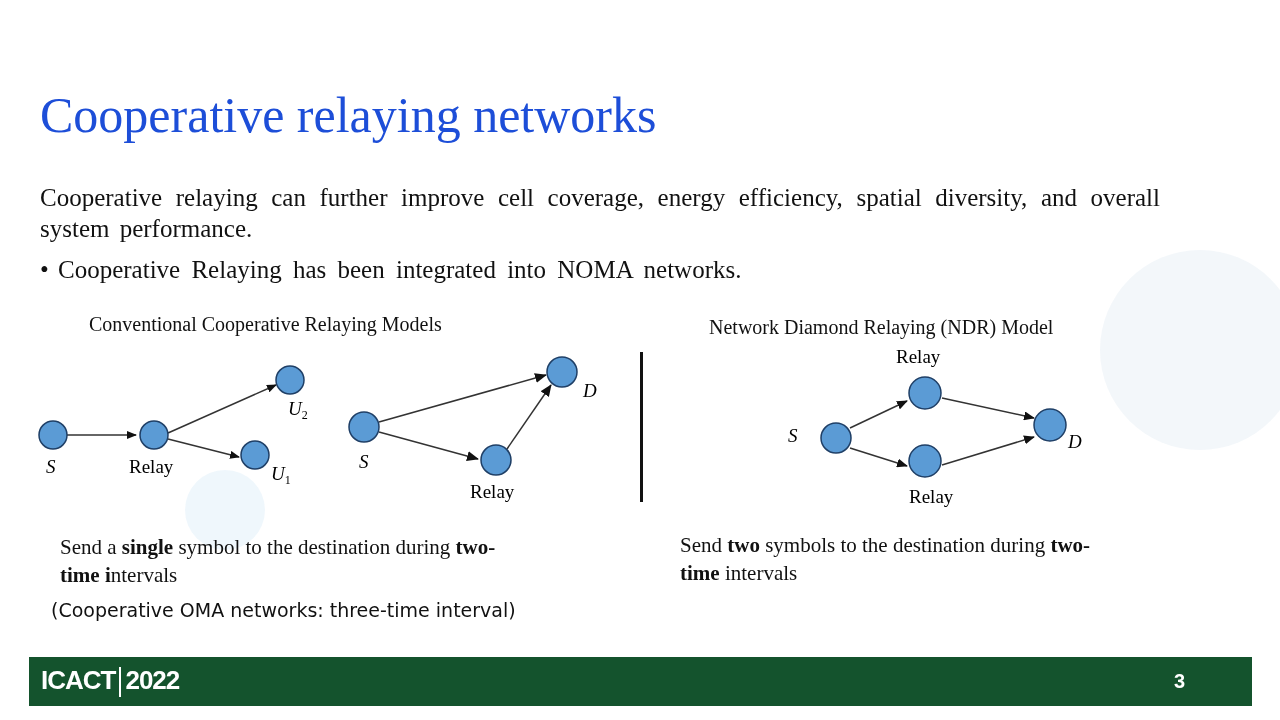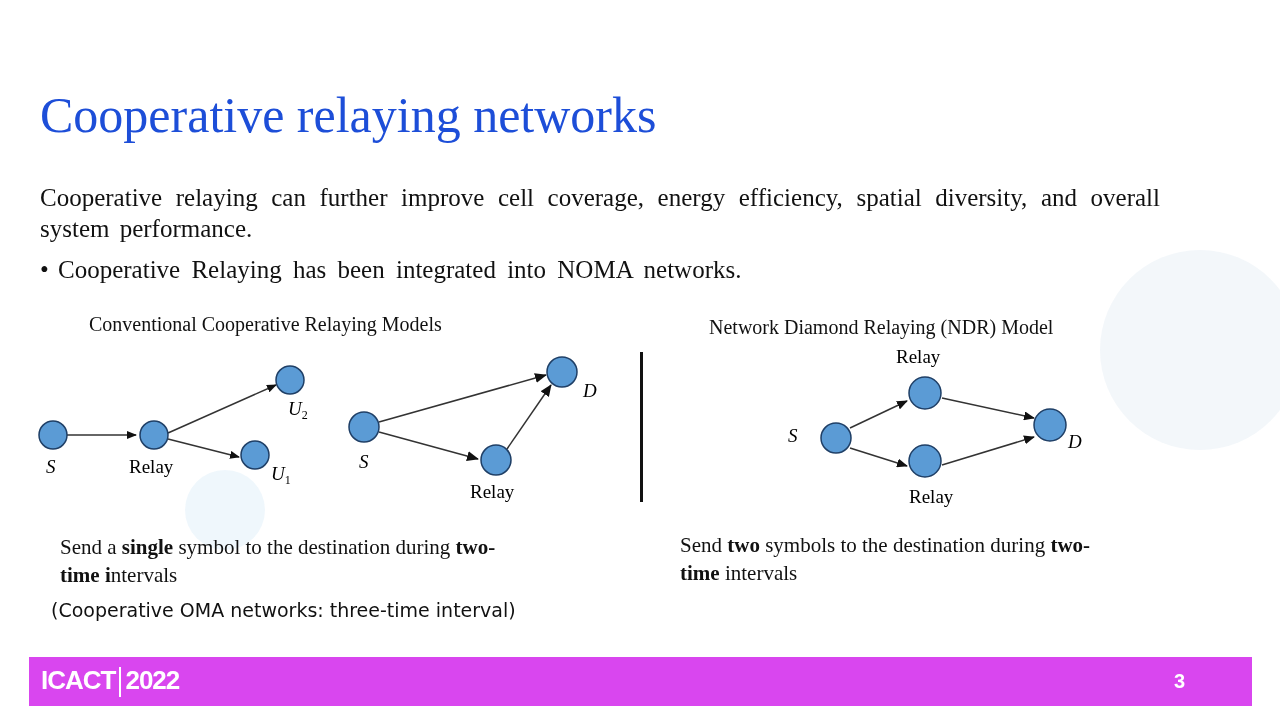--- a/index.html
+++ b/index.html
@@ -8,21 +8,21 @@
   .title{position:absolute;left:40px;top:86px;font-size:50px;font-family:"Liberation Serif",serif;color:#1d4ed8;margin:0;font-weight:normal;}
   .intro{position:absolute;left:40px;top:182px;width:1120px;font-size:25px;line-height:31px;text-align:justify;word-spacing:4px;}
   .bullet{position:absolute;left:40px;top:256px;font-size:25px;word-spacing:5px;}
   .bullet .dot{display:inline-block;width:18px;}
   .cap{position:absolute;font-size:20px;}
   .divider{position:absolute;left:640px;top:352px;width:3px;height:150px;background:#111;}
   svg text{font-family:"Liberation Serif",serif;}
   .note{position:absolute;font-size:21px;text-align:left;line-height:28px;}
   .note b{font-weight:bold;}
   .oma{position:absolute;left:51px;top:599px;font-size:20px;font-family:"DejaVu Sans",sans-serif;font-size:19px;}
-  .footer{position:absolute;left:29px;top:657px;width:1223px;height:49px;background:#d946ef;}
+  .footer{position:absolute;left:29px;top:657px;width:1223px;height:49px;background:#14532d;}
   .footer .brand{position:absolute;left:12px;top:8px;color:#fff;font-family:"Liberation Sans",sans-serif;font-weight:bold;font-size:26px;letter-spacing:-1px;}
   .footer .sep{display:inline-block;width:2px;height:30px;background:#fff;vertical-align:middle;margin:0 4px;}
   .footer .page{position:absolute;left:1145px;top:13px;color:#fff;font-family:"Liberation Sans",sans-serif;font-weight:bold;font-size:20px;}
 </style>
 </head>
 <body>
 
 <div class="bg-deco" style="left:1100px;top:250px;width:200px;height:200px;"></div>
 <div class="bg-deco" style="left:185px;top:470px;width:80px;height:80px;background:#e8f3fb;"></div>
 

